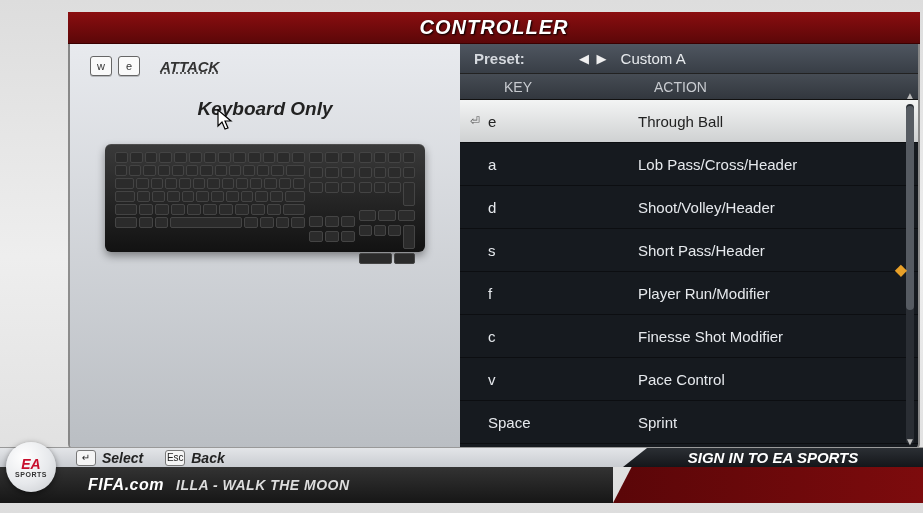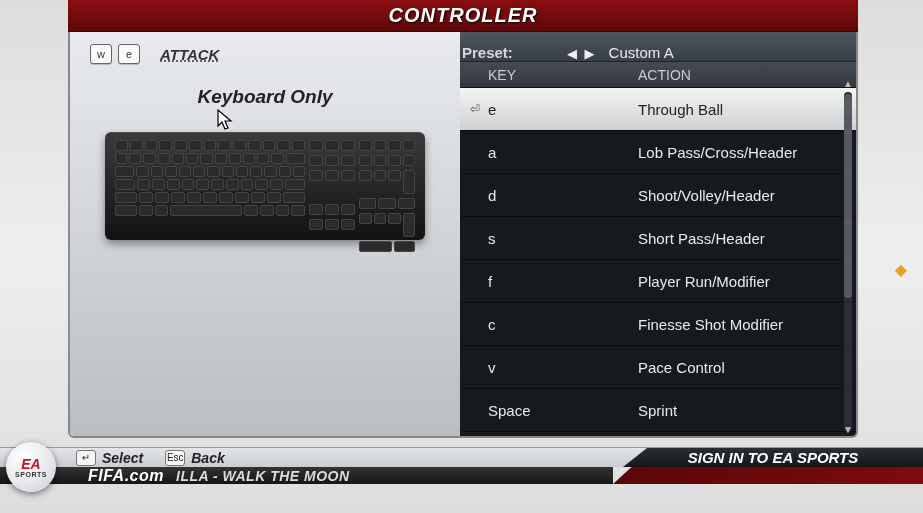--- a/index.html
+++ b/index.html
@@ -7,22 +7,22 @@
     width: 923px;
     height: 513px;
     background: linear-gradient(to bottom, #ddd 0%, #eee 50%, #ddd 100%);
     font-family: Arial, Helvetica, sans-serif;
     overflow: hidden;
     position: relative;
   }
   .frame {
     position: absolute;
     left: 68px;
-    top: 0;
-    width: 790px;
+    top: 12px;
+    width: 852px;
     height: 438px;
   }
   .title-bar {
     height: 32px;
     background: linear-gradient(to bottom, #8a0e10 0%, #5c0708 100%);
     border-bottom: 1px solid #3a0000;
     display: flex;
     align-items: center;
     justify-content: center;
   }
@@ -107,33 +107,33 @@
     flex: 1;
     background: #161a1f;
     display: flex;
     flex-direction: column;
     position: relative;
   }
   .preset-row {
     height: 30px;
     background: linear-gradient(to bottom, #4f5660 0%, #383e46 100%);
     display: flex;
-    align-items: flex-end;
-    padding: 0 2px;
+    align-items: center;
+    padding: 0 14px;
     border-bottom: 1px solid #222;
   }
   .preset-label { color: #d5d9de; font-size: 15px; font-weight: bold; flex: 0 0 105px; }
   .arrows { color: #f0f0f0; font-size: 13px; margin-right: 12px; letter-spacing: 2px; }
   .preset-value { color: #e8ebee; font-size: 15px; }
   .header-row {
     height: 26px;
     background: linear-gradient(to bottom, #464c54 0%, #32373e 100%);
     display: flex;
     align-items: center;
-    padding: 0 28px;
+    padding: 0 44px;
     border-bottom: 1px solid #111;
   }
   .header-key { color: #c8cbd0; font-size: 14px; flex: 0 0 150px; }
   .header-action { color: #c8cbd0; font-size: 14px; }
   .bindings {
     flex: 1;
     overflow: hidden;
     position: relative;
   }
   .binding-row {
@@ -225,21 +225,21 @@
     color: #fff;
     display: flex;
     align-items: center;
     justify-content: center;
     font-weight: bold;
     font-style: italic;
     font-size: 15px;
     clip-path: polygon(8% 0, 100% 0, 100% 100%, 0 100%);
   }
   .footer-bot {
-    height: 17px;
+    height: 36px;
     display: flex;
   }
   .ticker {
     flex: 1;
     background: linear-gradient(to bottom, #333 0%, #161616 100%);
     color: #ddd;
     display: flex;
     align-items: center;
     padding-left: 88px;
     font-weight: bold;

